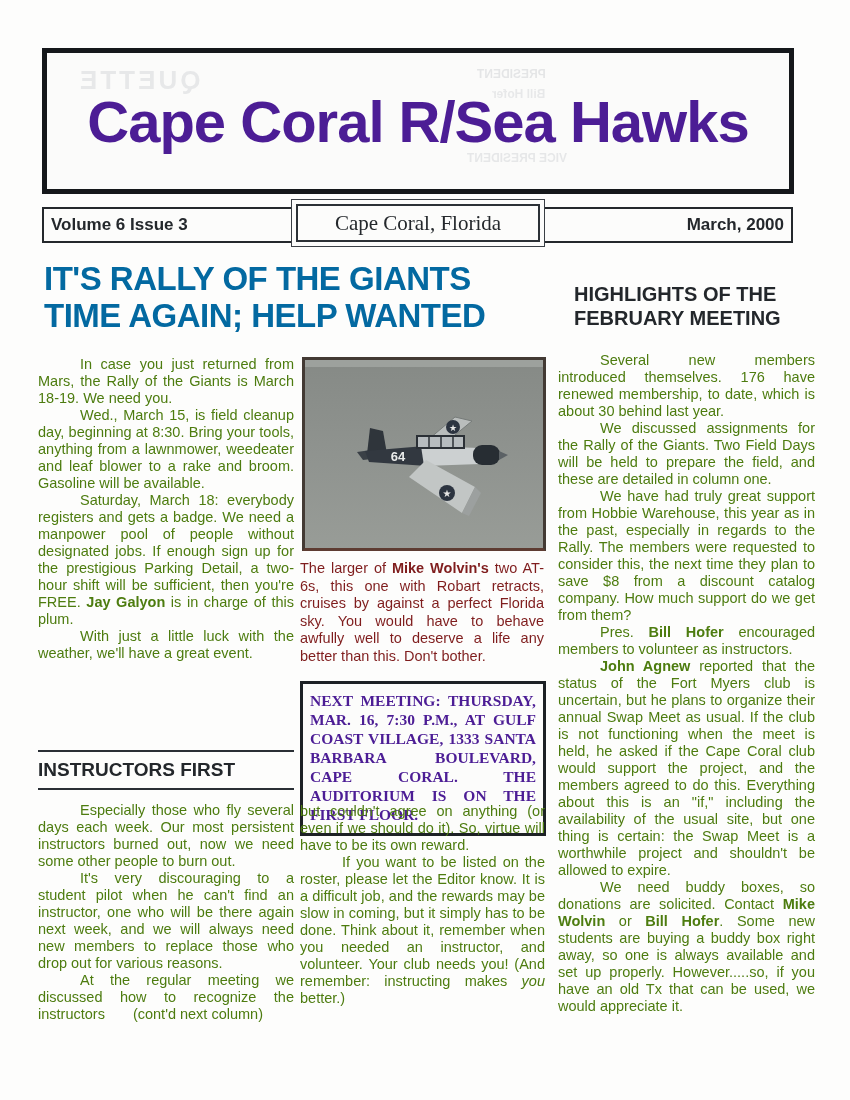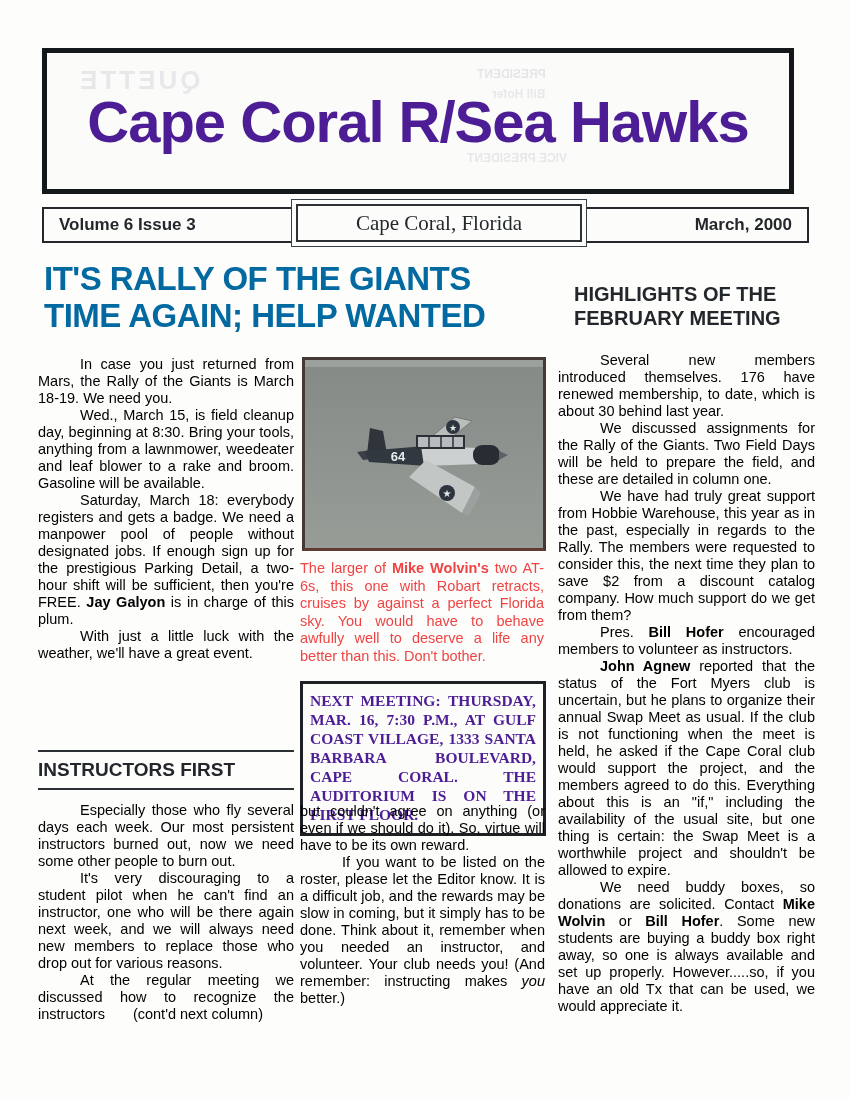--- a/index.html
+++ b/index.html
@@ -28,24 +28,24 @@
   .bleed-a{left:30px;top:12px;font-size:26px;opacity:.12;letter-spacing:3px;}
   .bleed-b{left:430px;top:14px;font-size:12px;opacity:.14;}
   .bleed-c{left:445px;top:34px;font-size:12px;opacity:.12;}
   .bleed-d{left:420px;top:98px;font-size:12px;opacity:.13;}
 
   
   .issue-bar{
     position:absolute;left:42px;top:207px;width:733px;height:32px;
     border:2px solid #24282c;background:#fcfcfb;
     display:flex;align-items:center;justify-content:space-between;
-    padding:0 15px;font-size:17px;font-weight:bold;color:#24282c;
+    padding:0 7px;font-size:17px;font-weight:bold;color:#24282c;
   }
   .location-box{
-    position:absolute;left:291px;top:199px;width:296px;height:48px;
+    position:absolute;left:291px;top:199px;width:254px;height:48px;
     background:#fcfcfb;border:1px solid #3a3f45;box-sizing:border-box;z-index:3;
   }
   .location-inner{
     position:absolute;inset:4px;border:2px solid #2c3136;
     display:flex;align-items:center;justify-content:center;
     font-family:"Liberation Serif", serif;font-size:21px;color:#24282c;
   }
 
   
   .rally-headline{
@@ -54,21 +54,21 @@
     color:#0369a1;margin:0;
   }
   .highlights-heading{
     position:absolute;left:558px;top:266px;width:252px;
     font-size:20px;font-weight:bold;line-height:1.2;color:#23272b;margin:16px;
   }
 
   
   .body-text p{
     margin:0;text-indent:42px;text-align:justify;
-    font-size:14.5px;line-height:17px;color:#000000;
+    font-size:14.5px;line-height:17px;color:#4d7c0f;
   }
   .col-left{position:absolute;left:38px;top:356px;width:256px;}
   .col-mid-cont{position:absolute;left:300px;top:803px;width:245px;}
   .col-right{position:absolute;left:558px;top:352px;width:257px;}
 
   
   .instructors{position:absolute;left:38px;top:750px;width:256px;}
   .rule{border:none;border-top:2px solid #2a2f35;margin:0;}
   .instructors h2{
     font-size:19px;font-weight:bold;color:#23272b;margin:7px 0 7px 0;letter-spacing:0;
@@ -78,21 +78,21 @@
 
   
   .photo-frame{
     position:absolute;left:302px;top:357px;width:238px;height:188px;
     border:3px solid #433a34;border-bottom-color:#5e3c32;background:#8e928e;
   }
   .photo-frame svg{display:block;width:100%;height:100%;}
 
   .photo-caption{position:absolute;left:300px;top:560px;width:244px;}
   .photo-caption p{
-    margin:0;text-align:justify;font-size:14.5px;line-height:17.5px;color:#ef4444;
+    margin:0;text-align:justify;font-size:14.5px;line-height:17.5px;color:#7f1d1d;
   }
 
   
   .meeting-box{
     position:absolute;left:300px;top:681px;width:226px;
     border:3px solid #1d2125;padding:7px 7px 9px 7px;
     font-family:"Liberation Serif", serif;font-weight:bold;
     font-size:15.5px;line-height:19px;text-align:justify;color:#4c1d95;
     background:#fcfcfb;
   }
@@ -188,19 +188,19 @@
   <div class="meeting-box">NEXT MEETING: THURSDAY, MAR. 16, 7:30 P.M., AT GULF COAST VILLAGE, 1333 SANTA BARBARA BOULEVARD, CAPE CORAL. THE AUDITORIUM IS ON THE FIRST FLOOR.</div>
 
   <div class="col-mid-cont body-text">
     <p style="text-indent:0">but couldn't agree on anything (or even if we should do it). So, virtue will have to be its own reward.</p>
     <p><span>If you want to be listed on the roster, please let the Editor know. It is a difficult job, and the rewards may be slow in coming, but it simply has to be done. Think about it, remember when you needed an instructor, and volunteer. Your club needs you! (And remember: instructing makes </span><span class="it">you</span><span> better.)</span></p>
   </div>
 
   <div class="col-right body-text">
     <p>Several new members introduced themselves. 176 have renewed membership, to date, which is about 30 behind last year.</p>
     <p>We discussed assignments for the Rally of the Giants. Two Field Days will be held to prepare the field, and these are detailed in column one.</p>
-    <p>We have had truly great support from Hobbie Warehouse, this year as in the past, especially in regards to the Rally. The members were requested to consider this, the next time they plan to save $2 from a discount catalog company. How much support do we get from them?</p>
+    <p>We have had truly great support from Hobbie Warehouse, this year as in the past, especially in regards to the Rally. The members were requested to consider this, the next time they plan to save $8 from a discount catalog company. How much support do we get from them?</p>
     <p><span>Pres. </span><b>Bill Hofer</b><span> encouraged members to volunteer as instructors.</span></p>
     <p><b>John Agnew</b><span> reported that the status of the Fort Myers club is uncertain, but he plans to organize their annual Swap Meet as usual. If the club is not functioning when the meet is held, he asked if the Cape Coral club would support the project, and the members agreed to do this. Everything about this is an "if," including the availability of the usual site, but one thing is certain: the Swap Meet is a worthwhile project and shouldn't be allowed to expire.</span></p>
     <p><span>We need buddy boxes, so donations are solicited. Contact </span><b>Mike Wolvin</b><span> or </span><b>Bill Hofer</b><span>. Some new students are buying a buddy box right away, so one is always available and set up properly. However.....so, if you have an old Tx that can be used, we would appreciate it.</span></p>
   </div>
 
 </div>
 
 </body></html>

